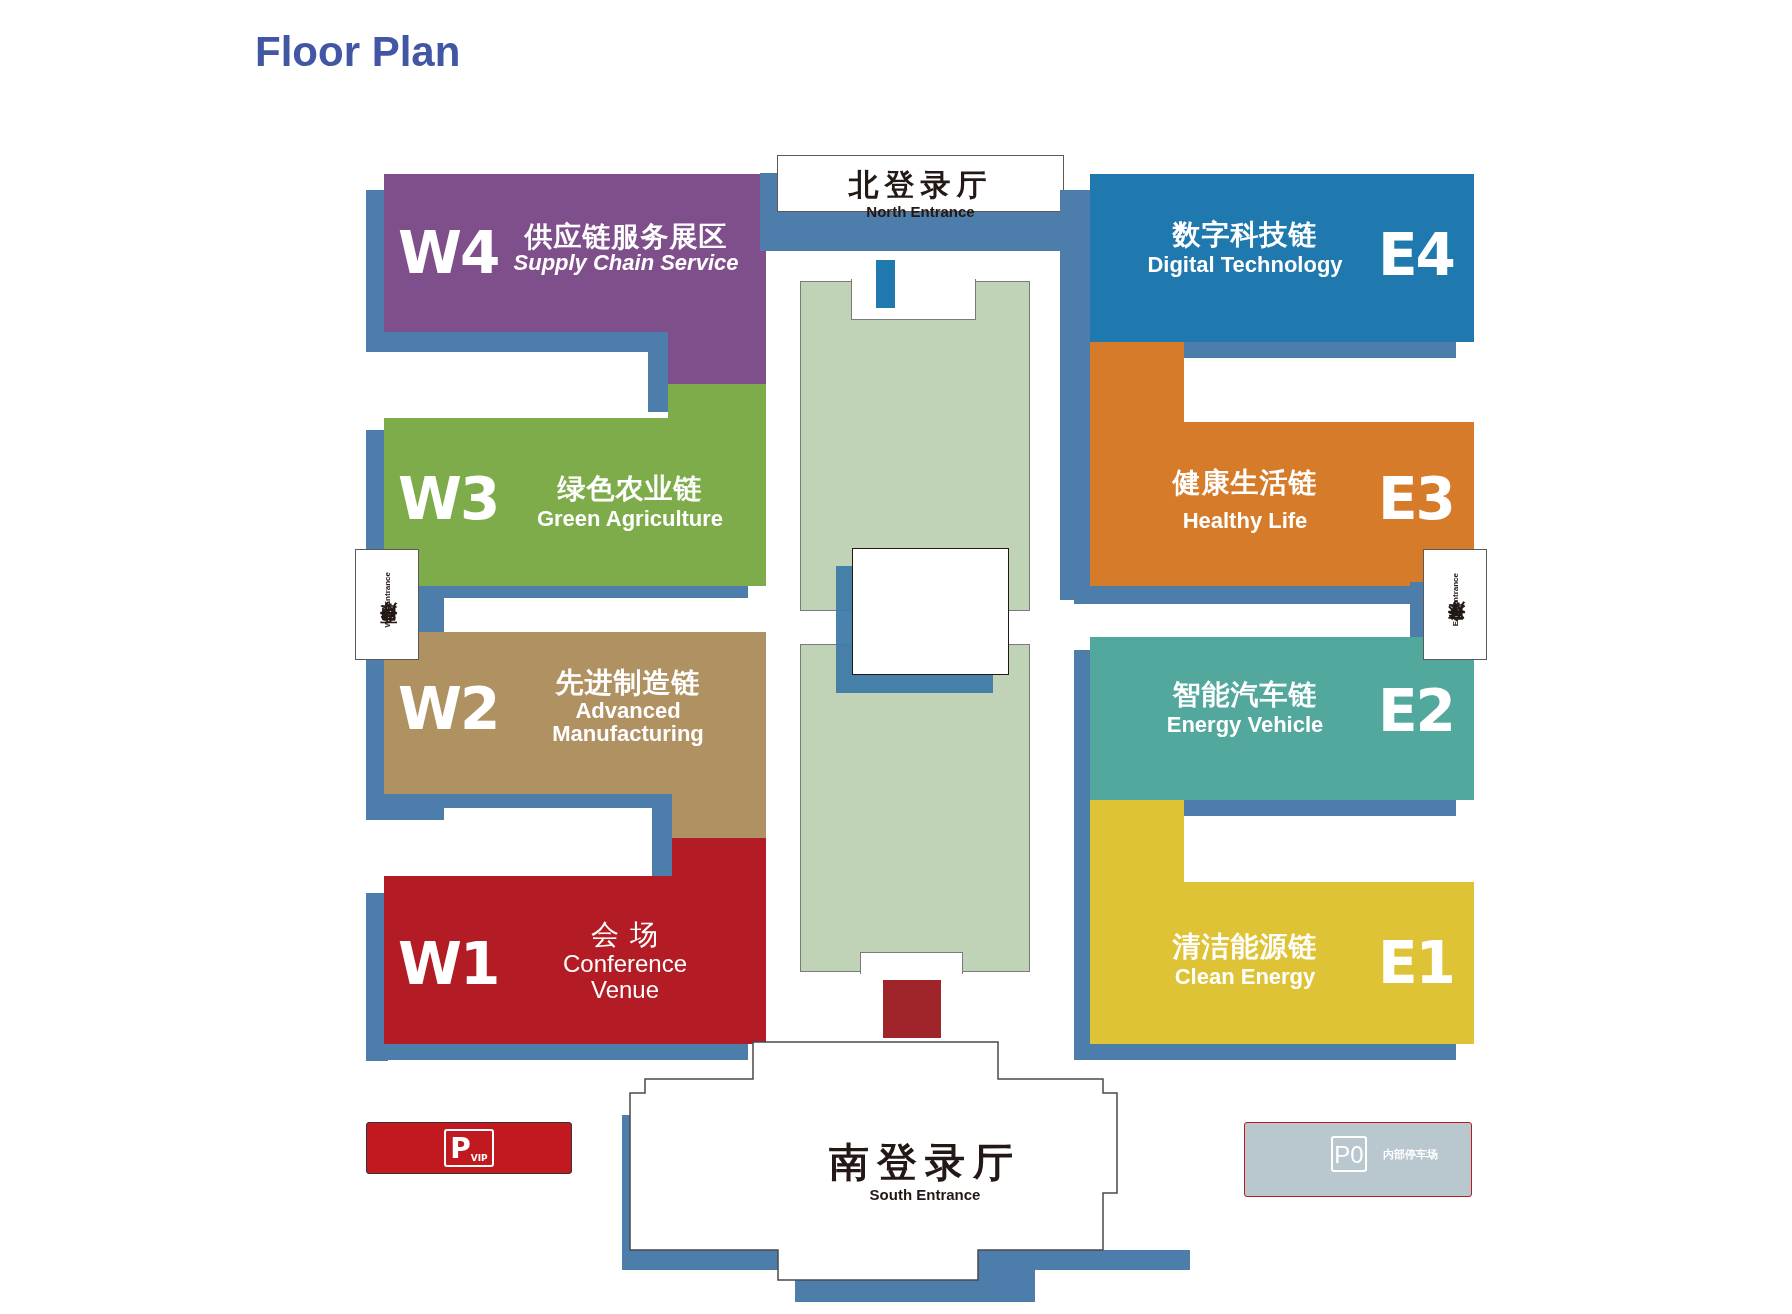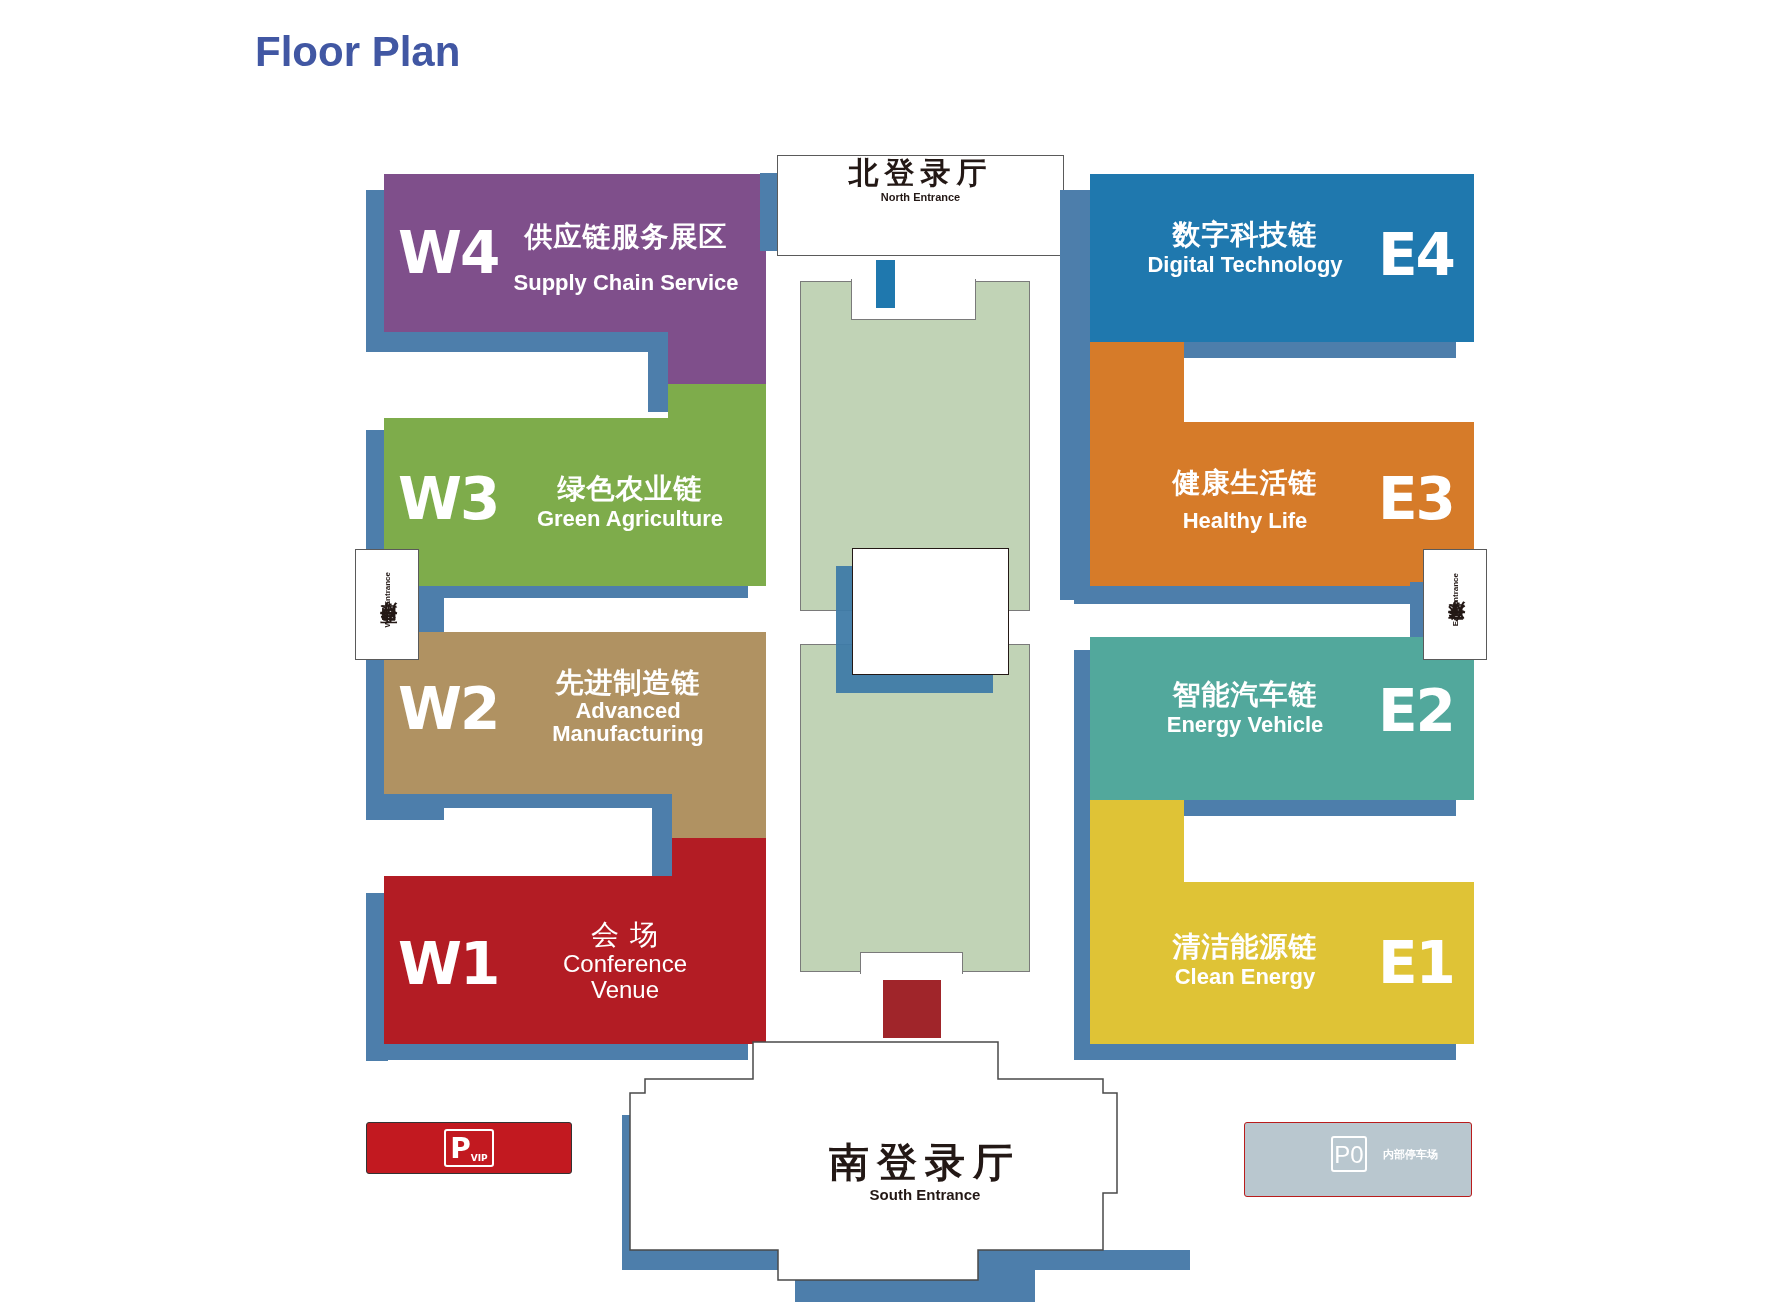--- a/index.html
+++ b/index.html
@@ -38,21 +38,21 @@
   <div class="abs shadow" style="left:366px;top:788px;width:300px;height:20px;"></div>
   <div class="abs shadow" style="left:652px;top:788px;width:20px;height:90px;"></div>
   <div class="abs shadow" style="left:366px;top:893px;width:22px;height:168px;"></div>
   <div class="abs shadow" style="left:366px;top:1040px;width:382px;height:20px;"></div>
 
   <div class="abs zone" style="left:384px;top:174px;width:382px;height:158px;background:#7f4f8b;" title="Supply Chain Service"></div>
   <div class="abs zone" style="left:668px;top:330px;width:98px;height:56px;background:#7f4f8b;"></div>
   <span class="code" style="left:398px;top:224px;color:#fff;">W4</span>
   <div class="label" style="left:496px;top:222px;width:260px;color:#fff;">
     <span class="cn">供应链服务展区</span>
-    <span class="en" style="margin-top:20px;">Supply Chain Service</span>
+    <span class="en" style="margin-top:0;font-style:italic;">Supply Chain Service</span>
   </div>
 
   <div class="abs zone" style="left:668px;top:384px;width:98px;height:40px;background:#7eac4b;"></div>
   <div class="abs zone" style="left:384px;top:418px;width:382px;height:168px;background:#7eac4b;"></div>
   <span class="code" style="left:398px;top:470px;color:#fff;">W3</span>
   <div class="label" style="left:510px;top:474px;width:240px;color:#fff;">
     <span class="cn">绿色农业链</span>
     <span class="en" style="margin-top:4px;">Green Agriculture</span>
   </div>
 
@@ -75,23 +75,23 @@
   </div>
 
   <div class="abs entrance" style="left:355px;top:549px;width:64px;height:111px;display:flex;align-items:center;justify-content:center;">
     <div class="vertical" style="display:flex;align-items:center;gap:2px;">
       <span class="cn" style="font-size:17px;letter-spacing:2px;">西登录厅</span>
       <span class="en" style="font-size:8px;">West Entrance</span>
     </div>
   </div>
 
   <div class="abs shadow" style="left:760px;top:173px;width:300px;height:78px;"></div>
-  <div class="abs entrance" style="left:777px;top:155px;width:287px;height:101px;padding-top:0;">
+  <div class="abs entrance" style="left:777px;top:155px;width:287px;height:57px;padding-top:12px;">
     <span class="cn" style="display:block;font-size:30px;letter-spacing:6px;line-height:1.1;">北登录厅</span>
-    <span class="en" style="display:block;font-size:11px;margin-top:2px;">North Entrance</span>
+    <span class="en" style="display:block;font-size:15px;margin-top:2px;">North Entrance</span>
   </div>
 
   <div class="abs shadow" style="left:1060px;top:190px;width:18px;height:410px;"></div>
   <div class="abs hall" style="left:800px;top:281px;width:230px;height:330px;"></div>
   <div class="abs" style="left:851px;top:279px;width:125px;height:41px;background:#fff;border:1.5px solid #7a7a7a;border-top:none;"></div>
   <div class="abs" style="left:876px;top:260px;width:19px;height:48px;background:#1f78ae;"></div>
   <div class="abs hall" style="left:800px;top:644px;width:230px;height:328px;"></div>
   <div class="abs" style="left:860px;top:952px;width:103px;height:22px;background:#fff;border:1.5px solid #7a7a7a;border-bottom:none;"></div>
   <div class="abs" style="left:836px;top:566px;width:157px;height:127px;background:#3f7ba8;opacity:0.95;"></div>
   <div class="abs" style="left:852px;top:548px;width:157px;height:127px;background:#fff;border:1.5px solid #231815;"></div>

